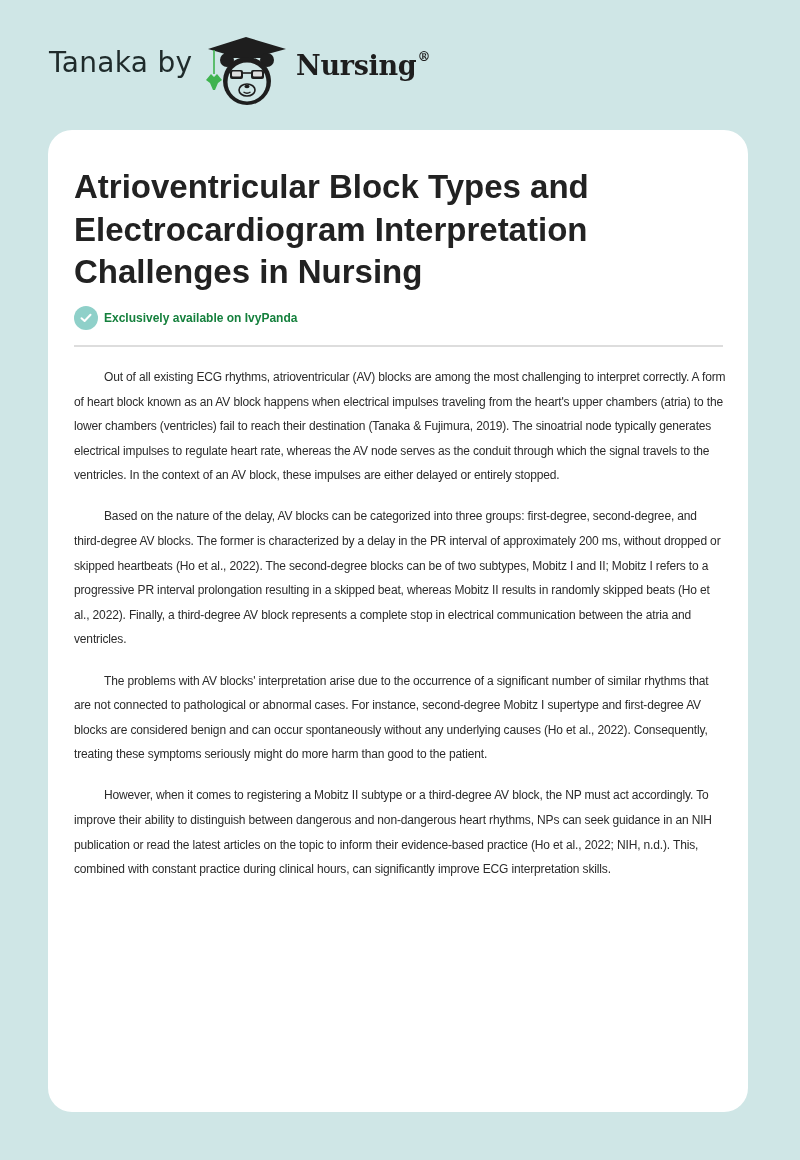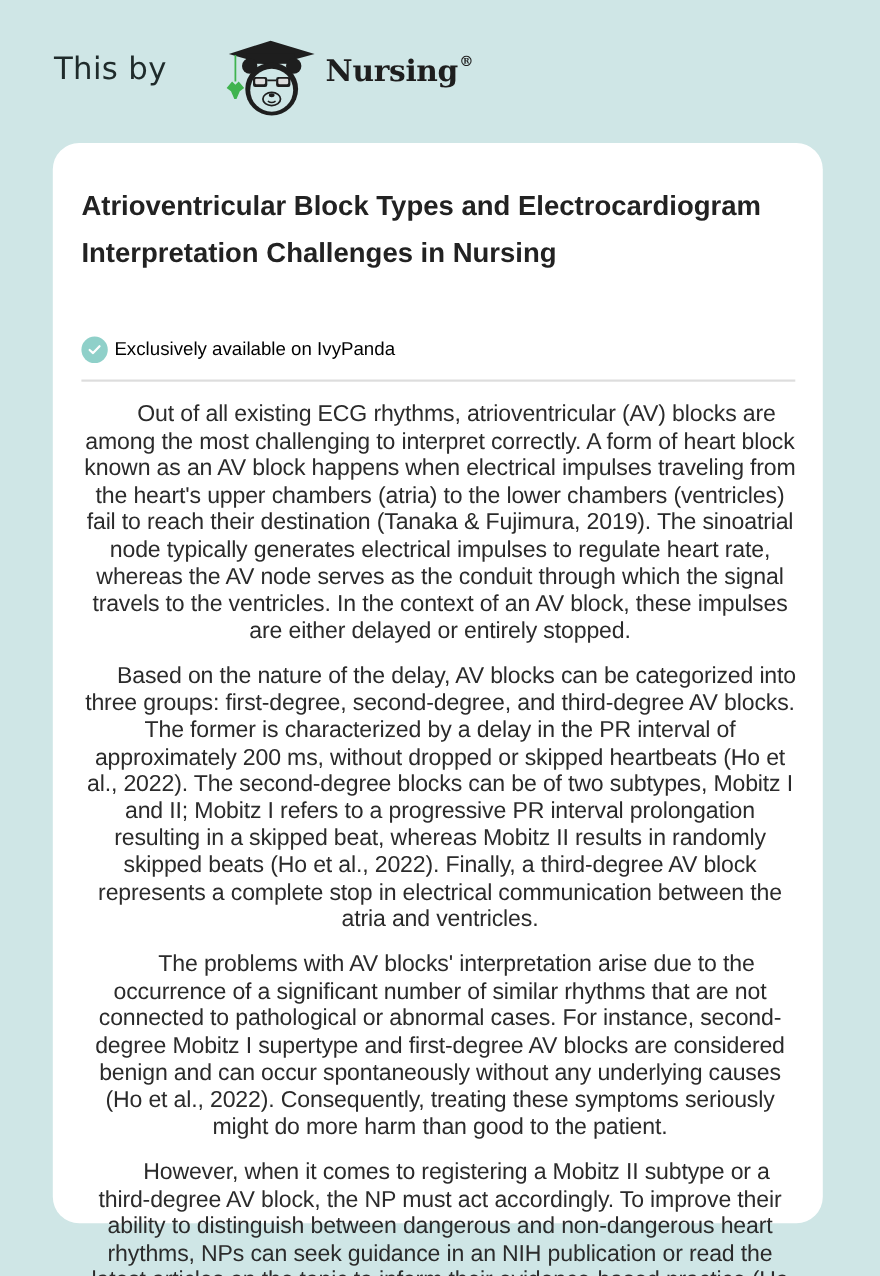--- a/index.html
+++ b/index.html
@@ -65,21 +65,21 @@
       border-radius: 24px;
     }
     .title {
       position: absolute;
       left: 26px;
       top: 36px;
       width: 640px;
       margin: 0;
       font-family: "Liberation Sans", sans-serif;
       font-weight: bold;
-      font-size: 25px;
+      font-size: 33px;
       line-height: 42.5px;
       color: #222222;
     }
     .exclusive {
       position: absolute;
       left: 26px;
       top: 176px;
       height: 24px;
       display: flex;
       align-items: center;
@@ -88,55 +88,54 @@
       width: 24px;
       height: 24px;
       border-radius: 50%;
       background: #8fd0c9;
       display: flex;
       align-items: center;
       justify-content: center;
       margin-right: 6px;
     }
     .exclusive-label {
-      font-size: 17px;
-      font-weight: normal;
-      color: #000000;
+      font-size: 12px;
+      font-weight: bold;
+      color: #15803d;
       white-space: nowrap;
     }
     .divider {
       position: absolute;
       left: 26px;
       top: 215px;
       width: 649px;
       height: 2px;
       background: #dddddd;
     }
     .body-text {
       position: absolute;
       left: 26px;
       top: 235px;
       width: 652px;
     }
     .body-text p {
       margin: 0 0 16.5px 0;
       font-family: "Liberation Sans", sans-serif;
-      font-size: 21px;
+      font-size: 12px;
       line-height: 24.6px;
       color: #2b2b2b;
       text-indent: 30px;
       letter-spacing: -0.15px;
-      text-align: center;
     }
   </style>
 </head>
 <body>
 
 <div class="header">
-  <span class="essay-by">This by</span>
+  <span class="essay-by">Tanaka by</span>
 
   <svg class="panda-logo" viewBox="0 0 88 72" xmlns="http://www.w3.org/2000/svg">
 
     <polygon points="6,13 44,1 84,13 44,24" fill="#1e1e1e"></polygon>
     <rect x="22" y="13" width="44" height="9" fill="#1e1e1e"></rect>
 
     <line x1="12" y1="14" x2="12" y2="38" stroke="#3fb34f" stroke-width="1.6"></line>
     <path d="M4,44 L9,38 L12,41 L15,38 L20,44 L16,47 L13,54 L11,54 L8,47 Z" fill="#3fb34f"></path>
 
     <circle cx="25" cy="24" r="7" fill="#1e1e1e"></circle>

